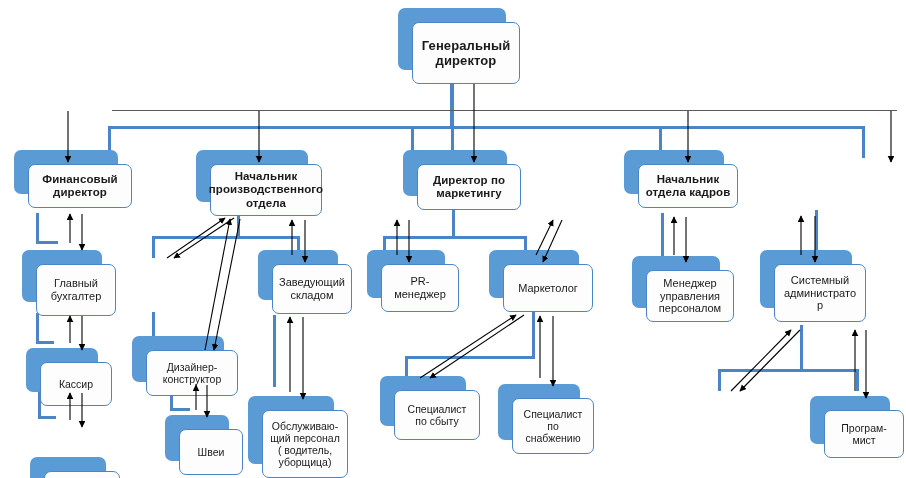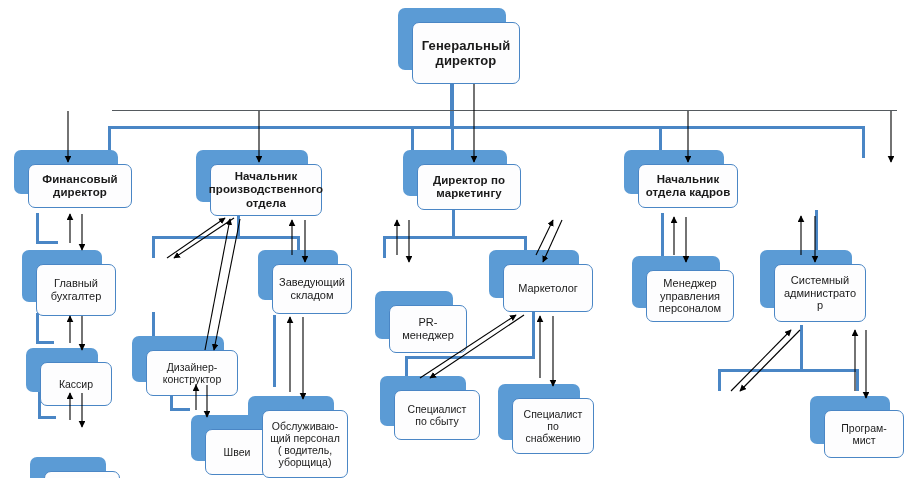--- a/index.html
+++ b/index.html
@@ -227,21 +227,21 @@
 
 
   <div class="node lvl2" style="left:258px;top:250px;width:80px;height:50px;">
     <div class="shadow"></div>
     <div class="face">
       <span>Заведующий
 складом</span>
     </div>
   </div>
 
-  <div class="node lvl2" style="left:375px;top:250px;width:78px;height:48px;margin-top:41px;">
+  <div class="node lvl2" style="left:367px;top:250px;width:78px;height:48px;">
     <div class="shadow"></div>
     <div class="face">
       <span>PR-
 менеджер</span>
     </div>
   </div>
 
   <div class="node lvl2" style="left:489px;top:250px;width:90px;height:48px;">
     <div class="shadow"></div>
     <div class="face">
@@ -282,21 +282,21 @@
   </div>
 
   <div class="node lvl3" style="left:132px;top:336px;width:92px;height:46px;">
     <div class="shadow"></div>
     <div class="face">
       <span>Дизайнер-
 конструктор</span>
     </div>
   </div>
 
-  <div class="node lvl3" style="left:165px;top:415px;width:64px;height:46px;margin-left:26px;">
+  <div class="node lvl3" style="left:165px;top:415px;width:64px;height:46px;">
     <div class="shadow"></div>
     <div class="face">
       <span>Швеи</span>
     </div>
   </div>
 
   <div class="node lvl3" style="left:248px;top:396px;width:86px;height:68px;">
     <div class="shadow"></div>
     <div class="face">
       <span>Обслуживаю-

